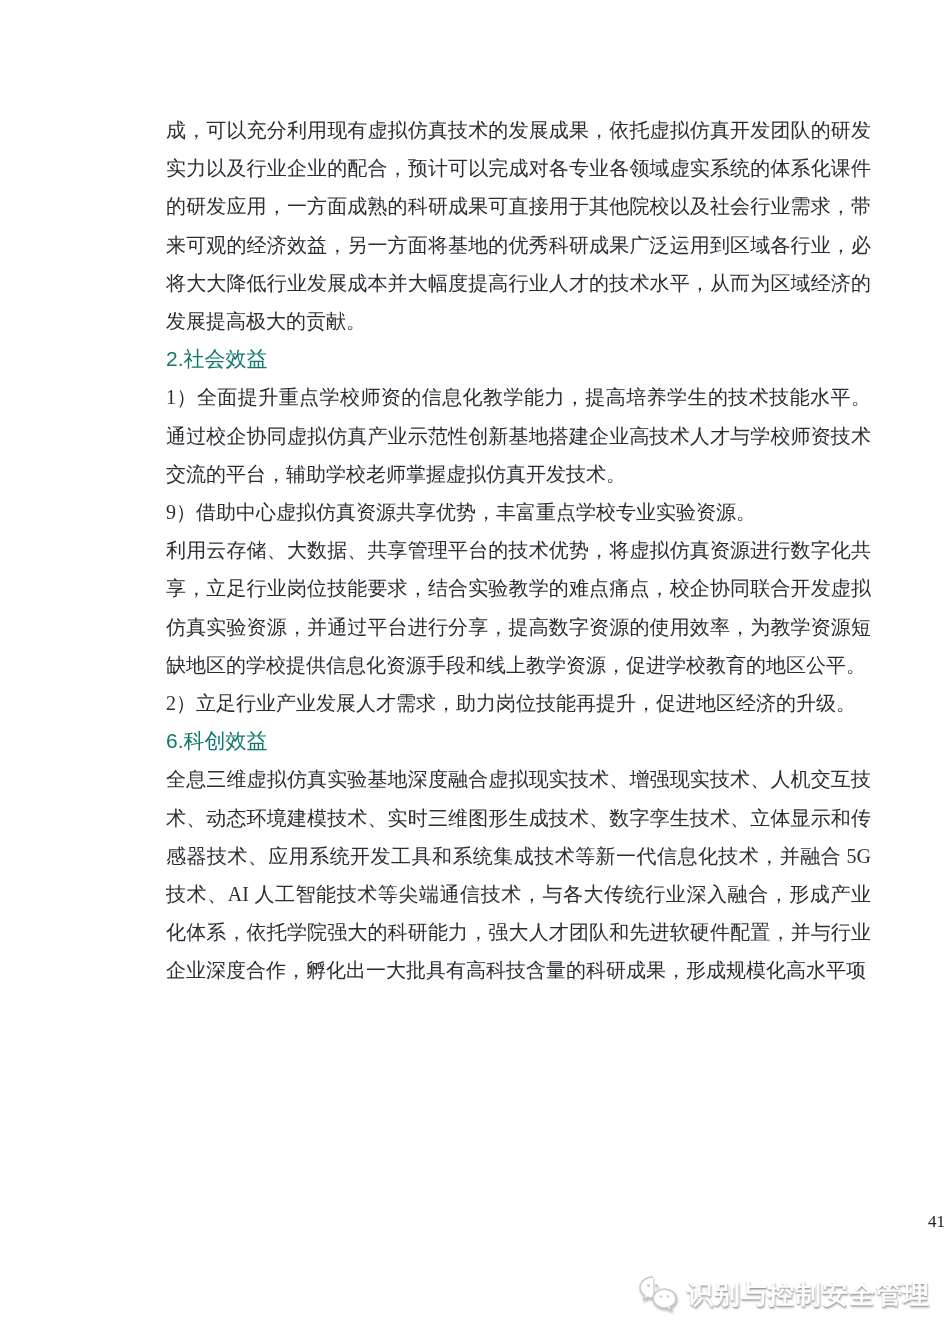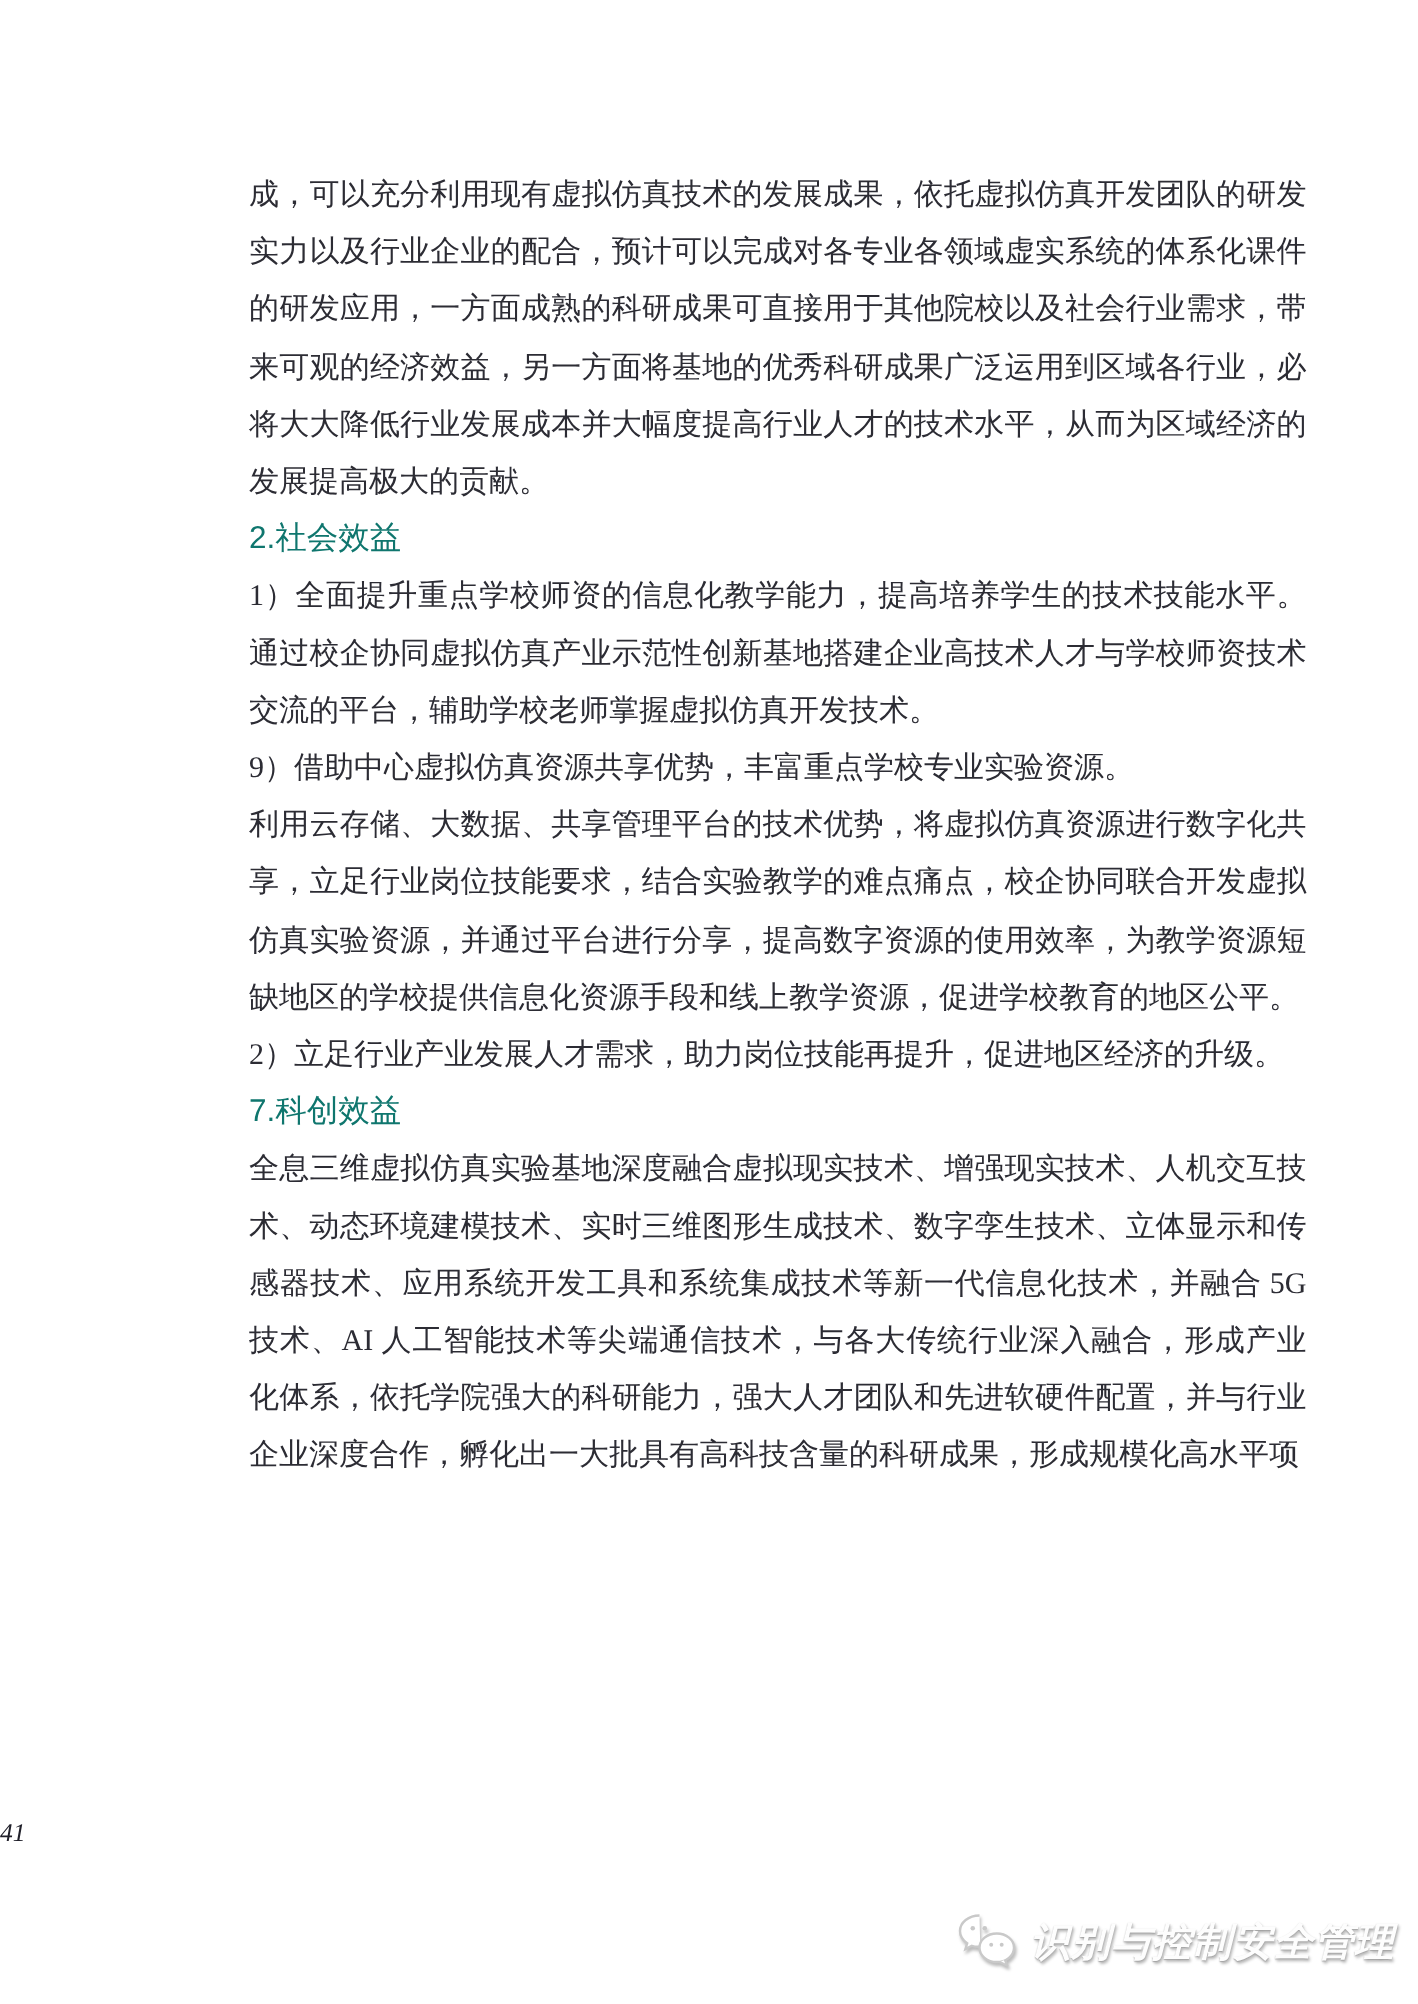--- a/index.html
+++ b/index.html
@@ -40,25 +40,24 @@
     font-weight: normal;
     color: #0f766e;
     font-family: "Liberation Sans", "DejaVu Sans", sans-serif;
     text-align: left;
   }
   .page-number {
     position: absolute;
     left: 0;
     top: 1212px;
     width: 100%;
-    text-align: left;
+    text-align: right;
     font-size: 17px;
     color: #20202a;
     font-family: "Liberation Serif", "DejaVu Serif", serif;
-    font-style: italic;
   }
   .watermark {
     position: absolute;
     right: 15px;
     bottom: 22px;
     display: flex;
     align-items: center;
     gap: 8px;
     user-select: none;
   }
@@ -69,36 +68,35 @@
     filter: drop-shadow(1px 2px 1px #bcbcbc);
   }
   .wm-text {
     font-size: 26px;
     font-weight: bold;
     font-family: "Liberation Sans", "DejaVu Sans", sans-serif;
     color: #fdfdfd;
     letter-spacing: 1px;
     text-shadow: 0 1px 1px #9e9e9e, 1px 2px 2px #bdbdbd;
     white-space: nowrap;
-    font-style: italic;
   }
 </style>
 </head>
 <body>
 
 <div class="page">
 
   <main class="content" id="content">
       <p class="para">成，可以充分利用现有虚拟仿真技术的发展成果，依托虚拟仿真开发团队的研发实力以及行业企业的配合，预计可以完成对各专业各领域虚实系统的体系化课件的研发应用，一方面成熟的科研成果可直接用于其他院校以及社会行业需求，带来可观的经济效益，另一方面将基地的优秀科研成果广泛运用到区域各行业，必将大大降低行业发展成本并大幅度提高行业人才的技术水平，从而为区域经济的发展提高极大的贡献。</p>
       <p class="heading">2.社会效益</p>
       <p class="para">1）全面提升重点学校师资的信息化教学能力，提高培养学生的技术技能水平。通过校企协同虚拟仿真产业示范性创新基地搭建企业高技术人才与学校师资技术交流的平台，辅助学校老师掌握虚拟仿真开发技术。</p>
       <p class="para">9）借助中心虚拟仿真资源共享优势，丰富重点学校专业实验资源。</p>
       <p class="para">利用云存储、大数据、共享管理平台的技术优势，将虚拟仿真资源进行数字化共享，立足行业岗位技能要求，结合实验教学的难点痛点，校企协同联合开发虚拟仿真实验资源，并通过平台进行分享，提高数字资源的使用效率，为教学资源短缺地区的学校提供信息化资源手段和线上教学资源，促进学校教育的地区公平。</p>
       <p class="para">2）立足行业产业发展人才需求，助力岗位技能再提升，促进地区经济的升级。</p>
-      <p class="heading">7.科创效益</p>
+      <p class="heading">6.科创效益</p>
       <p class="para">全息三维虚拟仿真实验基地深度融合虚拟现实技术、增强现实技术、人机交互技术、动态环境建模技术、实时三维图形生成技术、数字孪生技术、立体显示和传感器技术、应用系统开发工具和系统集成技术等新一代信息化技术，并融合 5G 技术、AI 人工智能技术等尖端通信技术，与各大传统行业深入融合，形成产业化体系，依托学院强大的科研能力，强大人才团队和先进软硬件配置，并与行业企业深度合作，孵化出一大批具有高科技含量的科研成果，形成规模化高水平项</p>
     </main>
 
   <div class="page-number">41</div>
 
   <div class="watermark">
     <span class="wm-icon">
       <svg viewBox="0 0 42 40" width="42" height="40" xmlns="http://www.w3.org/2000/svg">
         <g fill="#ffffff" stroke="#c9c9c9" stroke-width="1.6">
           <path d="M16 3 C8.8 3 3 7.6 3 13.4 c0 3.3 1.9 6.2 4.8 8.1 l-1.2 3.9 4.3-2.2 c1.3 0.4 2.7 0.6 4.1 0.6 0.5 0 1 0 1.5-0.1"></path>

